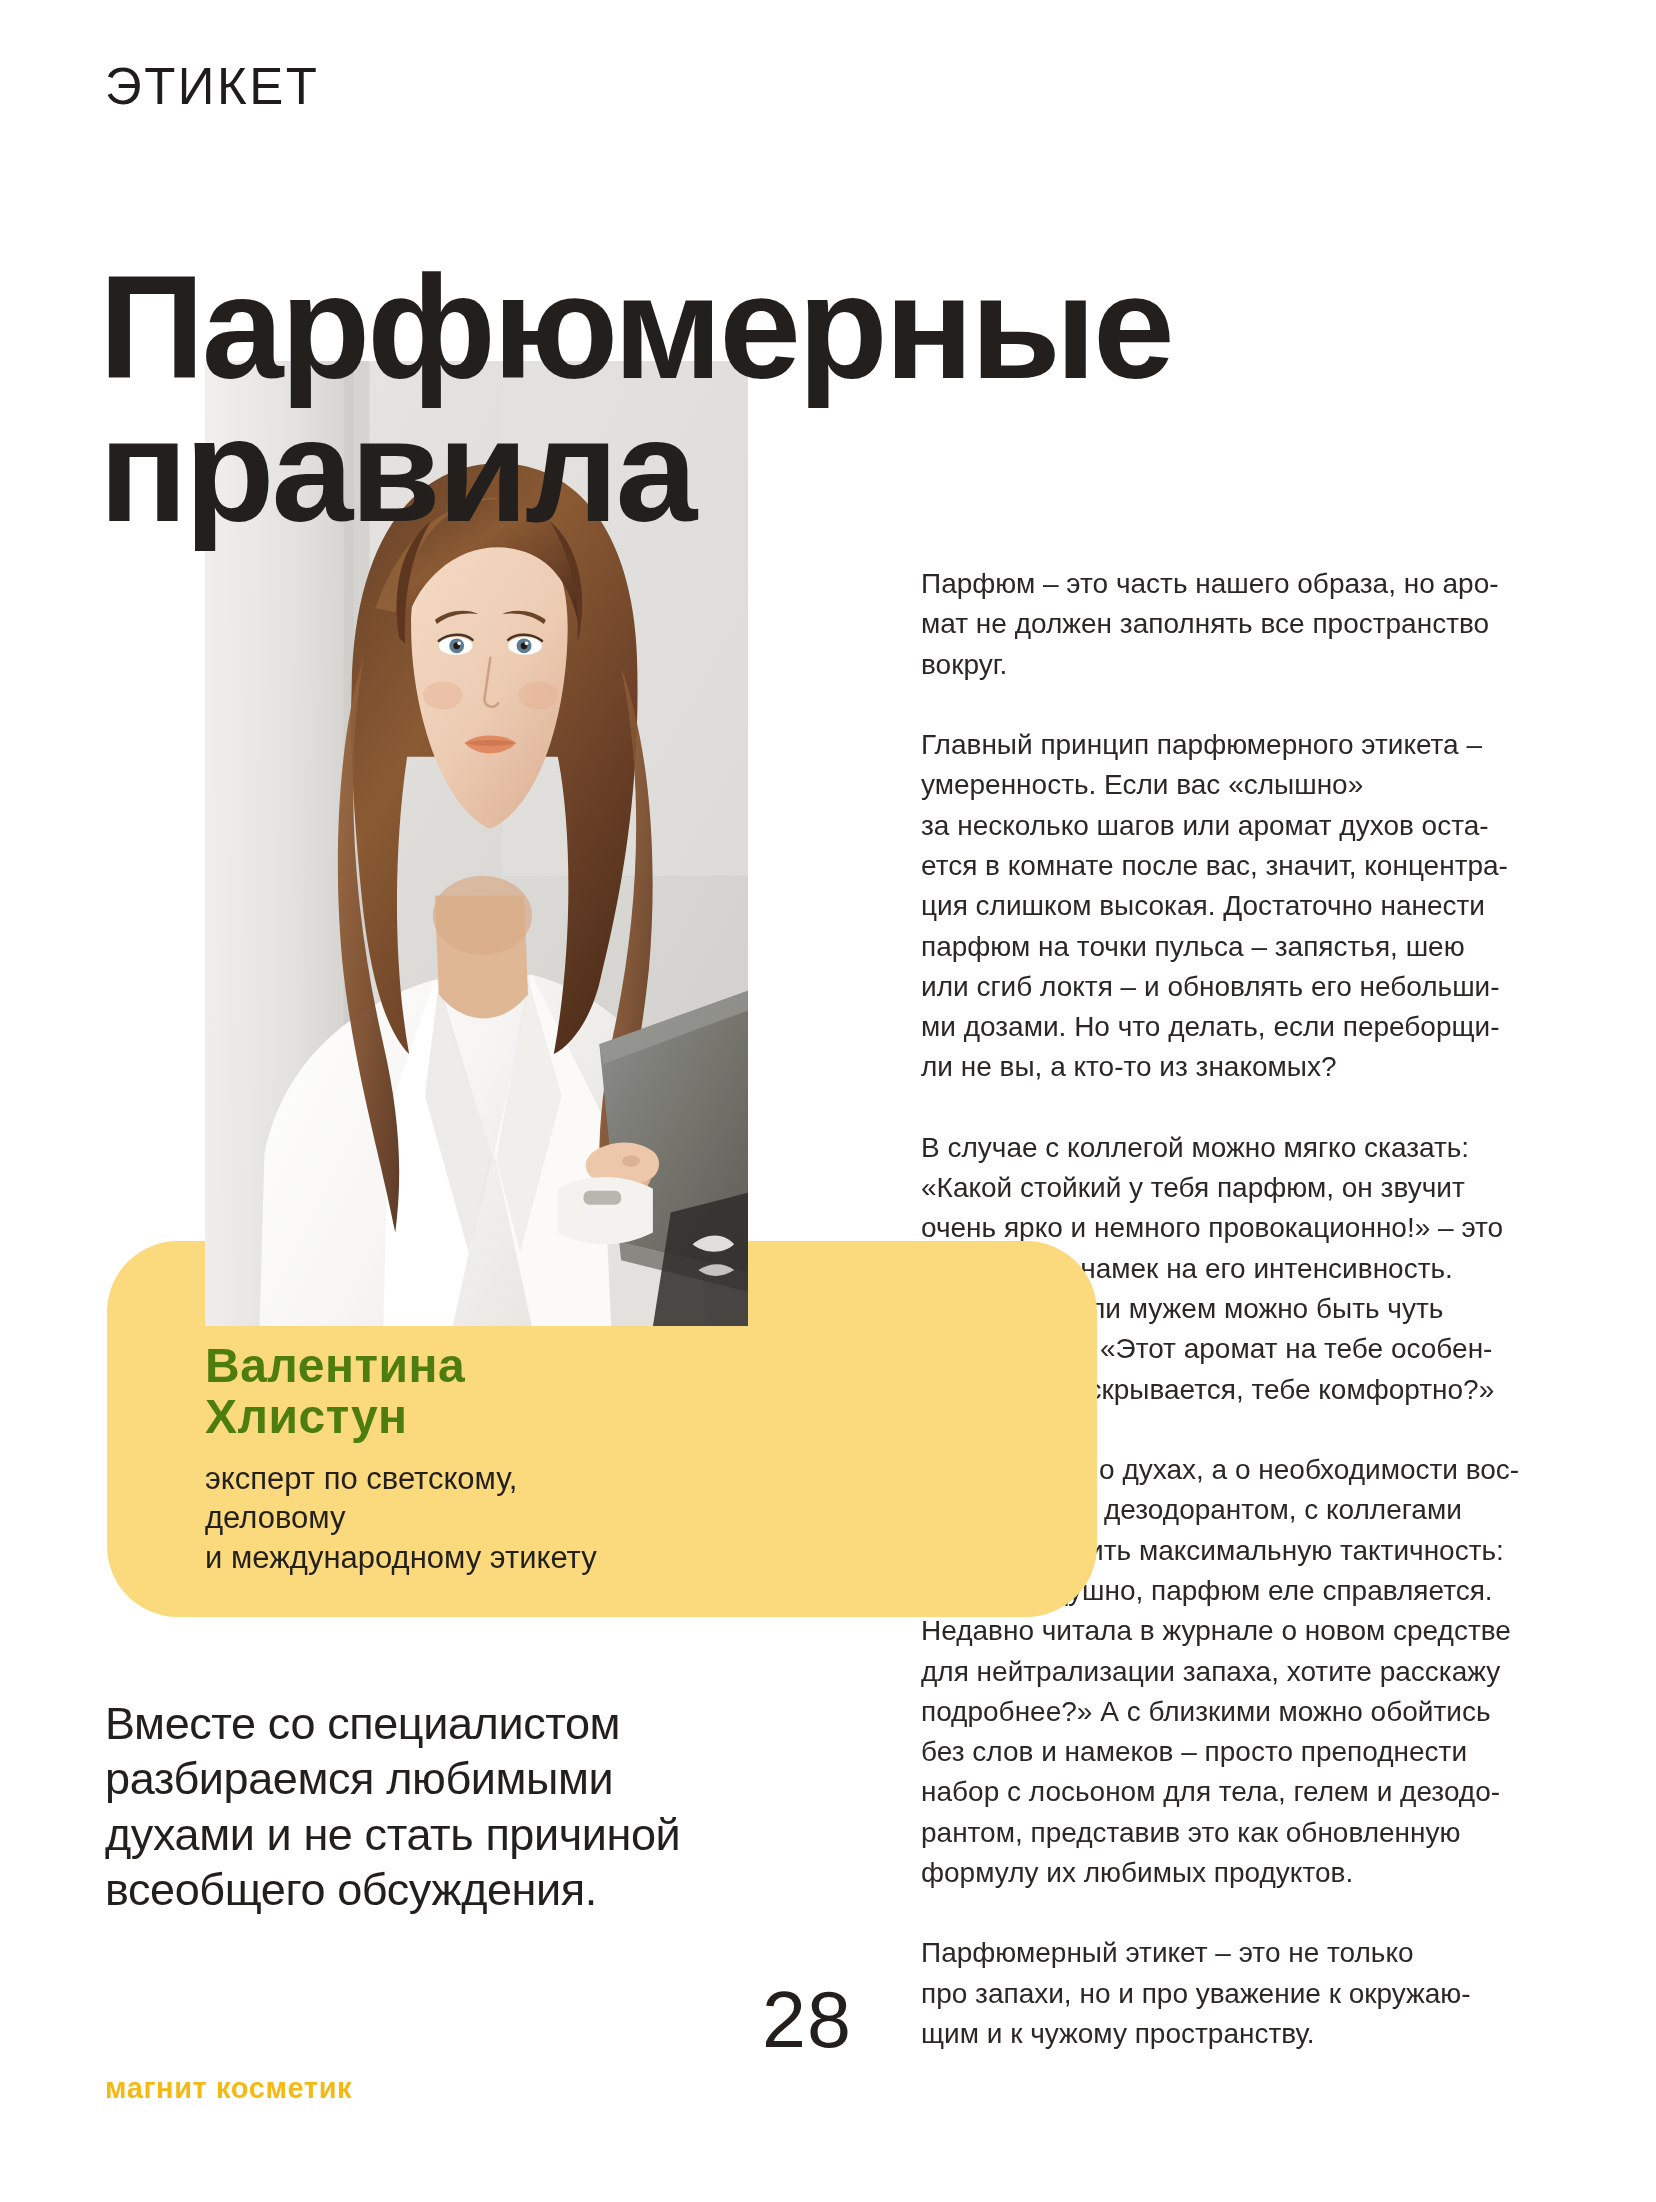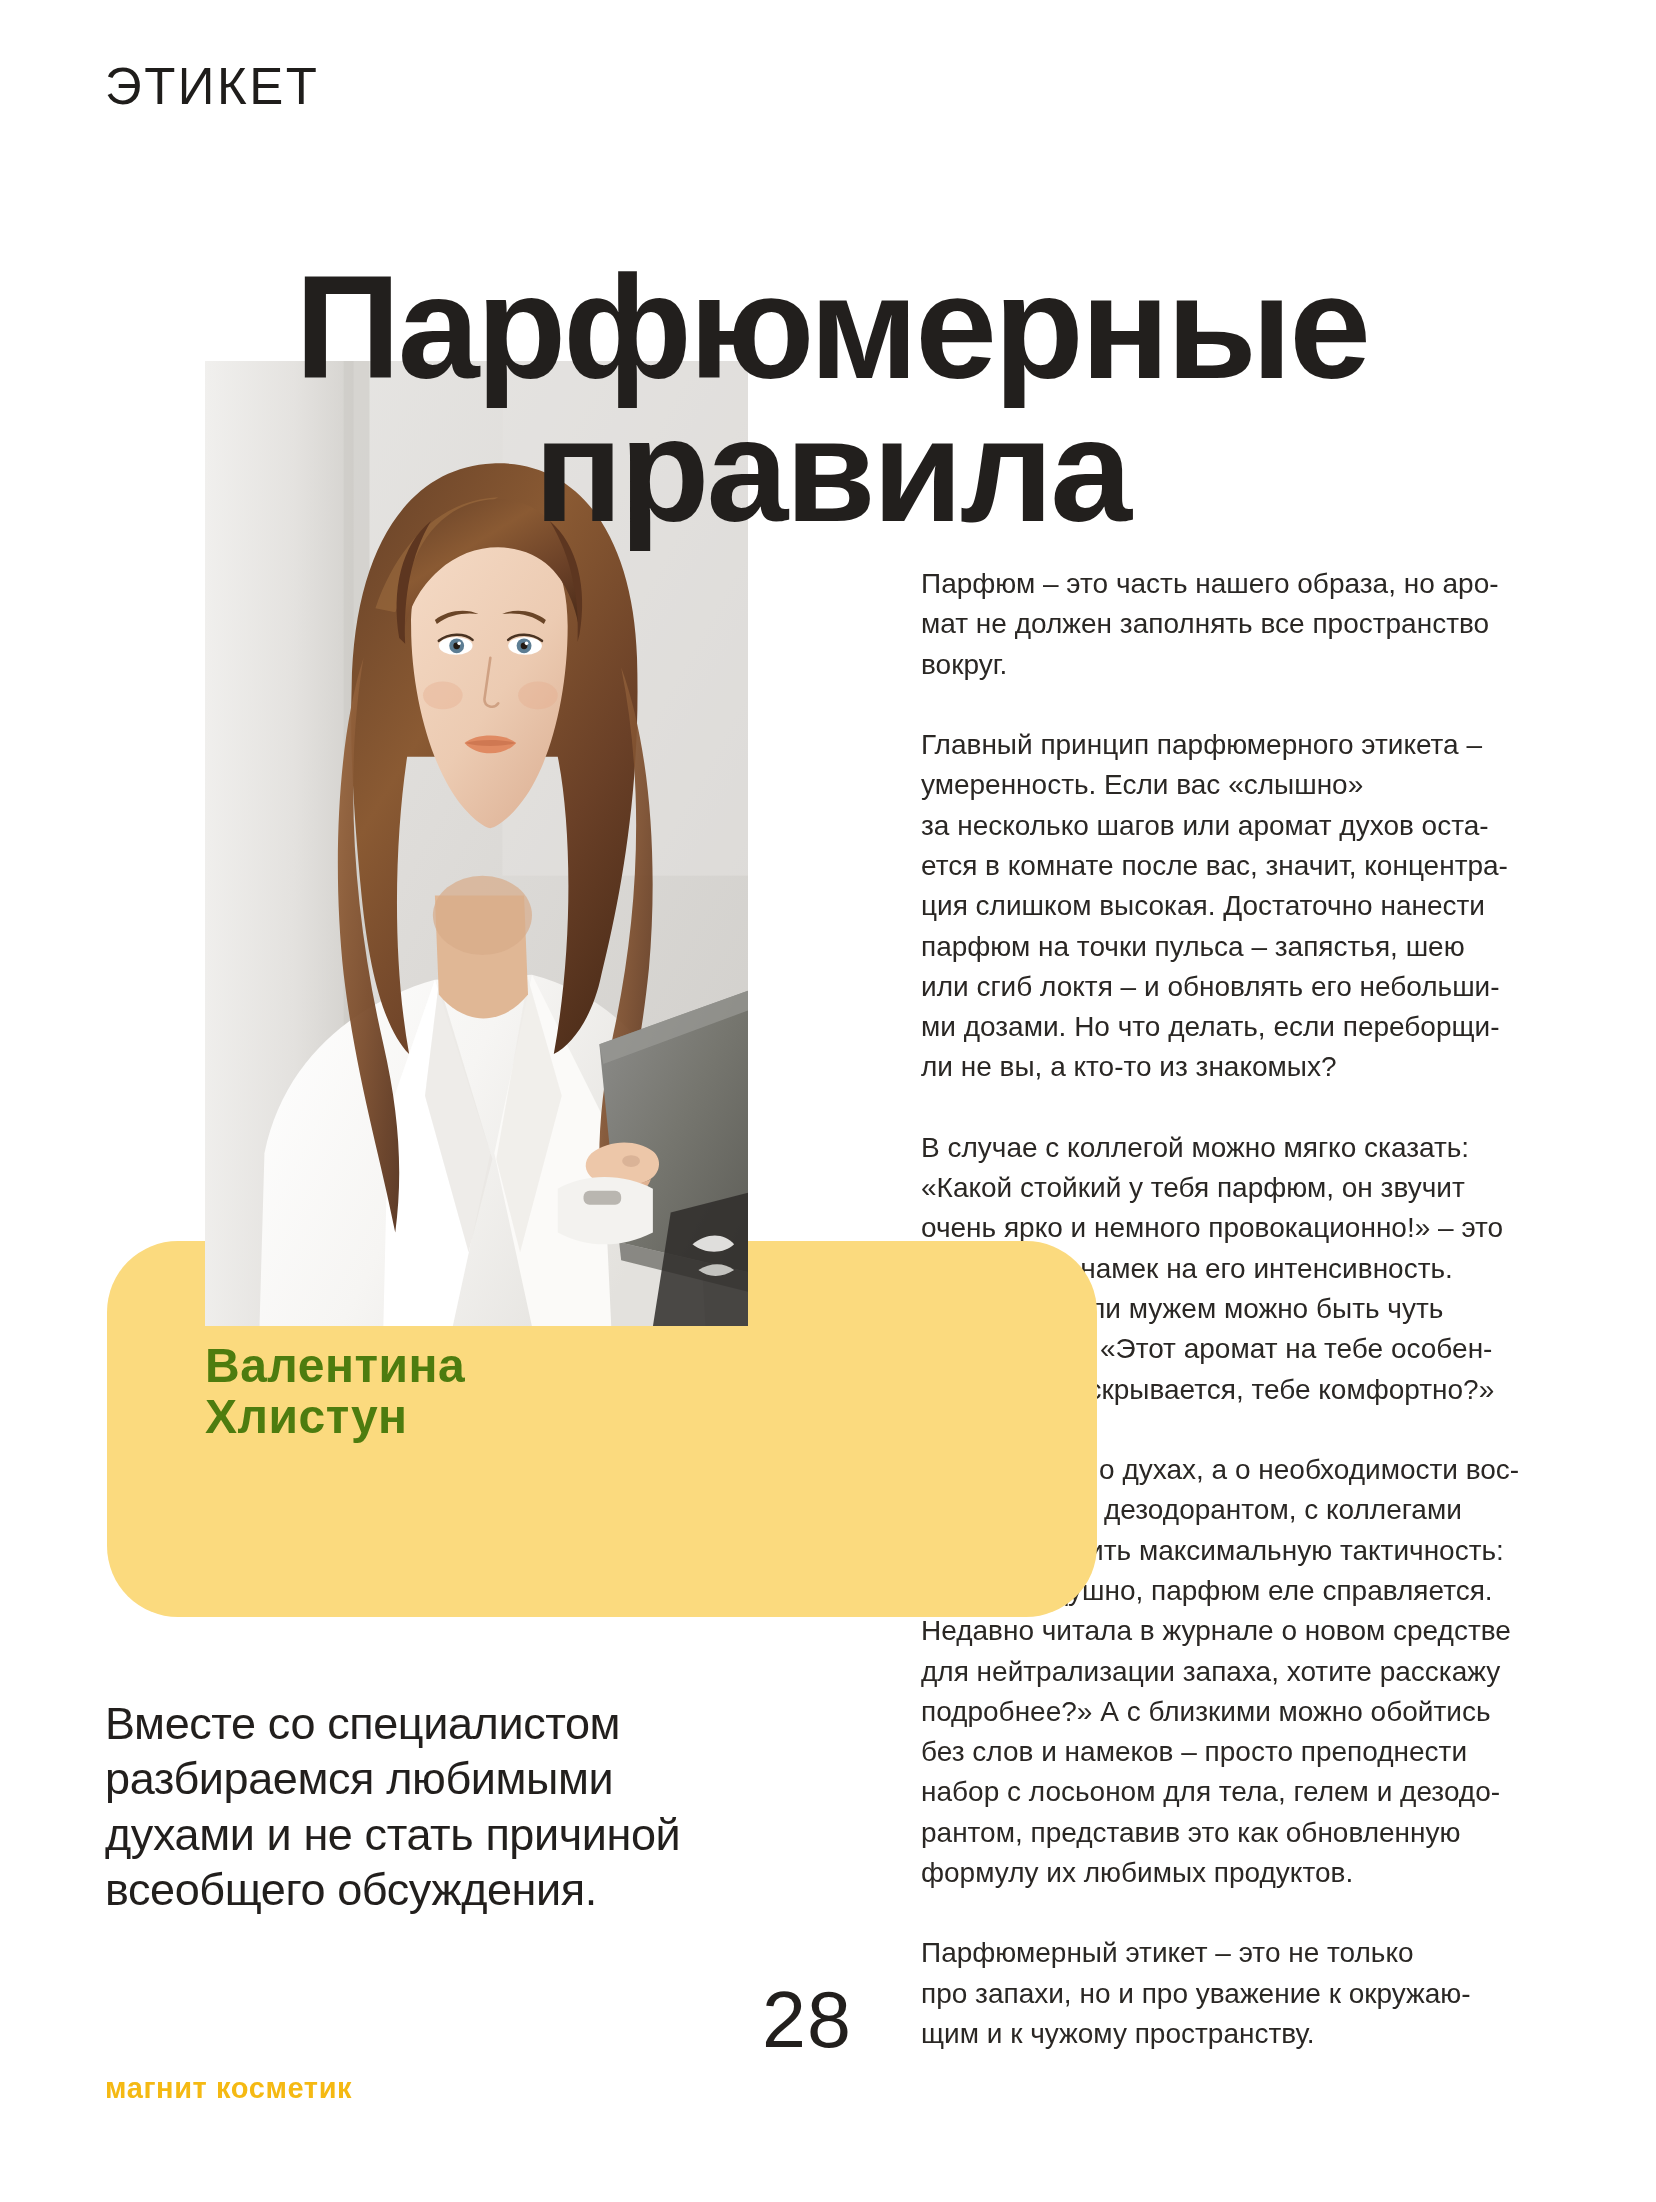--- a/index.html
+++ b/index.html
@@ -40,21 +40,20 @@
     left: 99px;
     top: 158px;
     width: 1465px;
     font-size: 147px;
     font-weight: 700;
     line-height: 0.97;
     letter-spacing: -3px;
     color: #221f1d;
     z-index: 5;
     pointer-events: none;
-    text-align: center;
   }
   .headline .hl-line { display: block; }
 
   
   .yellow-card {
     position: absolute;
     left: 107px;
     top: 1241px;
     width: 990px;
     height: 376px;
@@ -276,20 +275,25 @@
       <path d="M498 918 C510 910 524 910 534 918 C522 926 508 926 498 918 Z" fill="#f2f1ee" opacity="0.75"></path>
 
       <rect x="0" y="0" width="548" height="975" fill="none"></rect>
     </svg>
   </div>
 
   <div class="byline">
     <div class="byline-name">
       <span class="bn-line">Валентина</span>
       <span class="bn-line">Хлистун</span>
+    </div>
+    <div class="byline-role">
+      <span class="br-line">эксперт по светскому,</span>
+      <span class="br-line">деловому</span>
+      <span class="br-line">и международному этикету</span>
     </div>
   </div>
 
   <div class="lede">
     <span class="ld-line">Вместе со специалистом</span>
     <span class="ld-line">разбираемся любимыми</span>
     <span class="ld-line">духами и не стать причиной</span>
     <span class="ld-line">всеобщего обсуждения.</span>
   </div>
 

